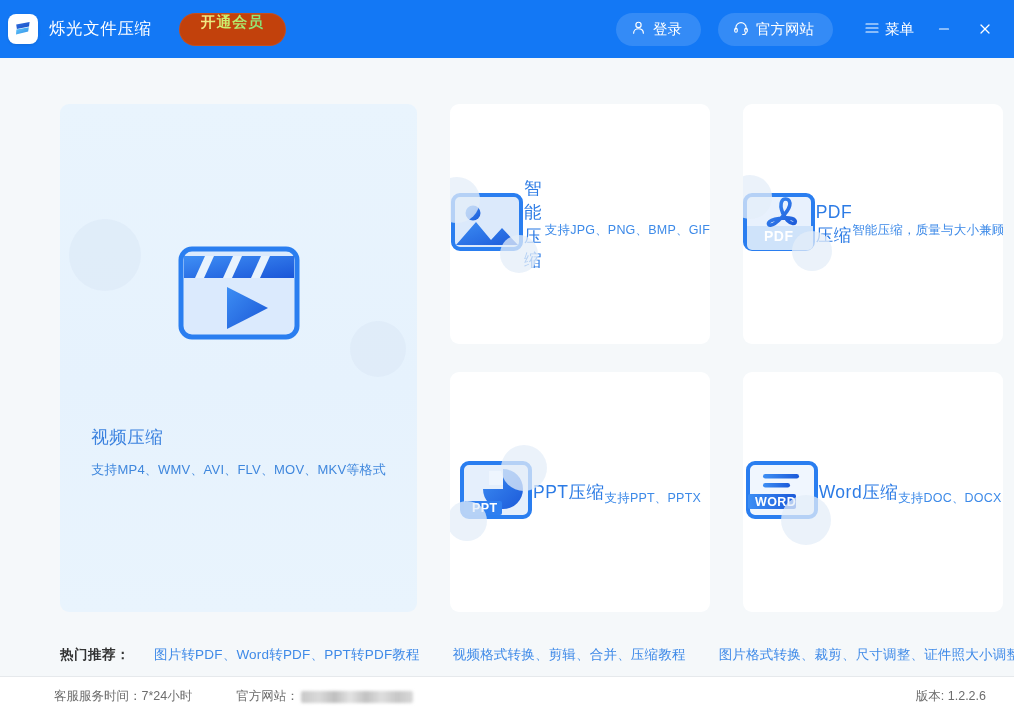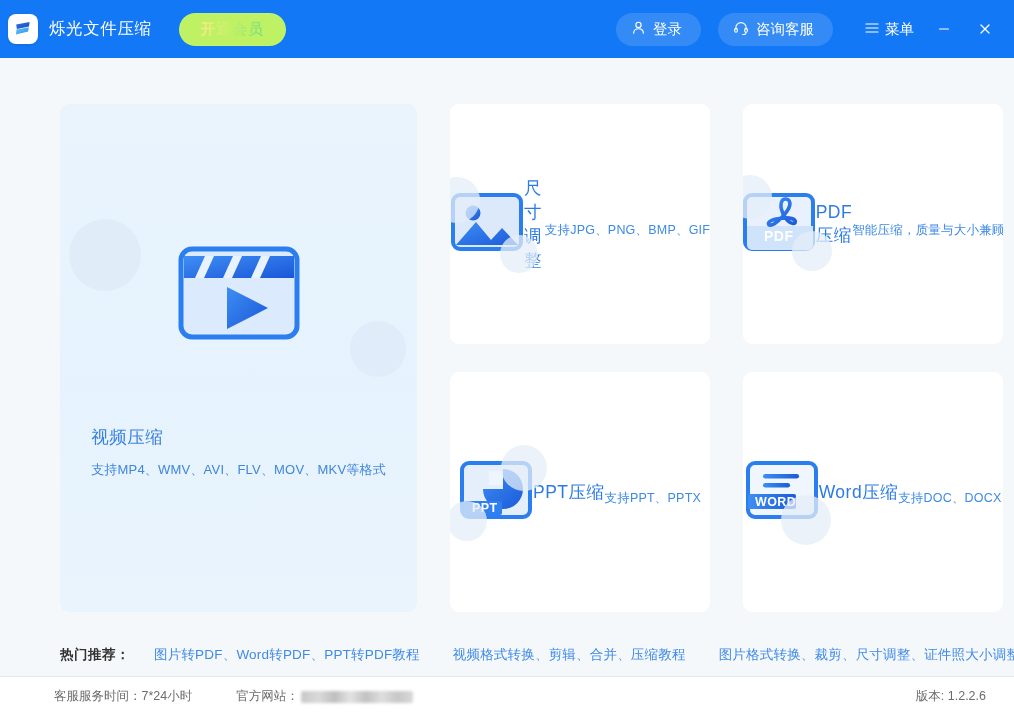--- a/index.html
+++ b/index.html
@@ -36,22 +36,22 @@
   }
   .logo svg { display:block; }
   .brand-title {
     color: #ffffff; font-size: 16.5px; letter-spacing: .6px;
     white-space: nowrap;
   }
   .vip-btn {
     margin-left: 27px;
     height: 33px; padding: 0 22px;
     border-radius: 17px;
-    background: #bef264;
-    display: flex; align-items: center; justify-content: center;
+    background: #c2410c;
+    display: flex; align-items: flex-start; justify-content: center;
     cursor: pointer; border: none;
     box-shadow: inset 0 0 0 1px rgba(255,255,255,.07);
   }
   .vip-btn span {
     font-size: 15px; font-weight: bold; letter-spacing: .8px;
     background: linear-gradient(100deg,#ffe98a 0%, #c4f06a 45%, #7ee07a 100%);
     -webkit-background-clip: text; background-clip: text;
     -webkit-text-fill-color: transparent; color: #b9ef72;
     white-space: nowrap;
   }
@@ -222,21 +222,21 @@
 
       <div class="pill">
         <span>
           <svg width="16" height="16" viewBox="0 0 18 18" fill="none" stroke="#fff" stroke-width="1.25">
             <path d="M3.2 10.5V8.8a5.8 5.8 0 0 1 11.6 0v1.7" stroke-linecap="round"></path>
             <rect x="1.9" y="9.4" width="2.9" height="4.4" rx="1.35"></rect>
             <rect x="13.2" y="9.4" width="2.9" height="4.4" rx="1.35"></rect>
             <path d="M14.6 13.9v.5c0 1.1-1 1.9-2.3 1.9h-1.4" stroke-linecap="round"></path>
           </svg>
         </span>
-        <span>咨询客服</span>
+        <span>官方网站</span>
       </div>
 
       <div class="menu-btn">
         <span>
           <svg width="14" height="12" viewBox="0 0 14 12" stroke="#fff" stroke-width="1.2" stroke-linecap="round">
             <line x1="1" y1="2" x2="13" y2="2"></line>
             <line x1="1" y1="6" x2="13" y2="6"></line>
             <line x1="1" y1="10" x2="13" y2="10"></line>
           </svg>
         </span>
@@ -314,21 +314,21 @@
                       <stop offset="1" stop-color="#1c5ad9"></stop>
                   </linearGradient>
                 </defs>
                 <rect x="3" y="4" width="68" height="54" rx="7" fill="#dbe9fb" stroke="#2a7ef0" stroke-width="4"></rect>
                 <circle cx="23" cy="22" r="7.5" fill="url(#imgG)"></circle>
                 <path d="M6 54 L26 31 L41 49 L52 37 L68 54 Z" fill="url(#imgG)"></path>
               </svg>
             </span>
           </div>
           <div class="sm-gap"></div>
-          <div class="card-title">尺寸调整</div>
+          <div class="card-title">智能压缩</div>
           <div class="card-sub">支持JPG、PNG、BMP、GIF</div>
         </div>
 
         <div class="card sm">
           <div class="ico-wrap">
             <div class="blob" style="width:44px;height:44px;left:-14px;top:-16px;"></div>
             <div class="blob" style="width:40px;height:40px;right:-16px;bottom:-14px;"></div>
             <span>
               <svg width="74" height="62" viewBox="0 0 74 62">
                 <defs>

